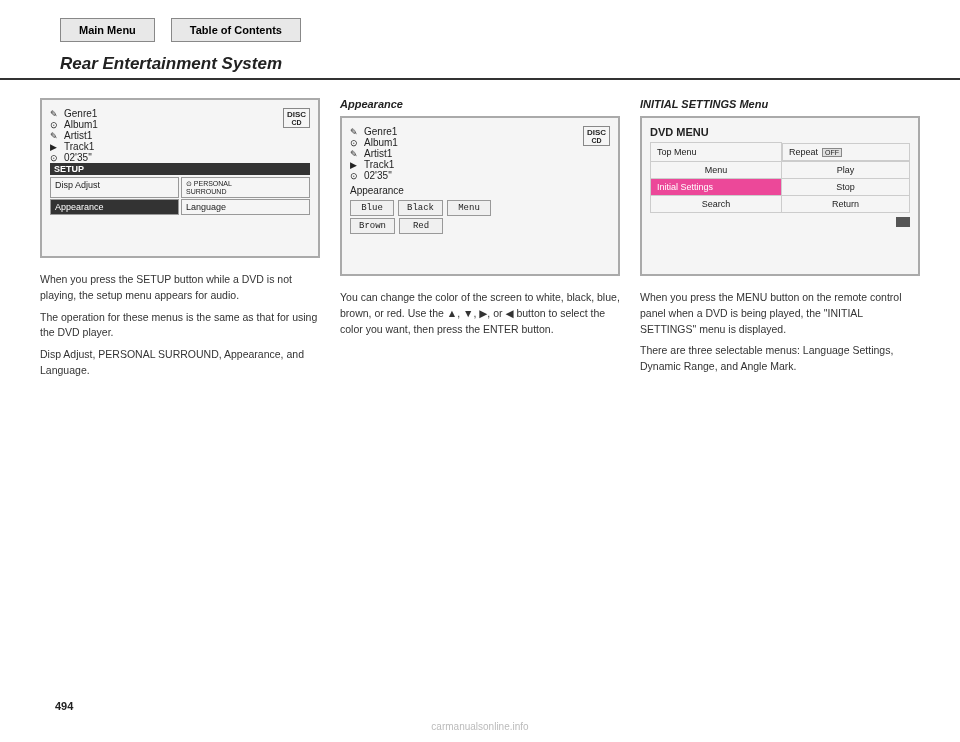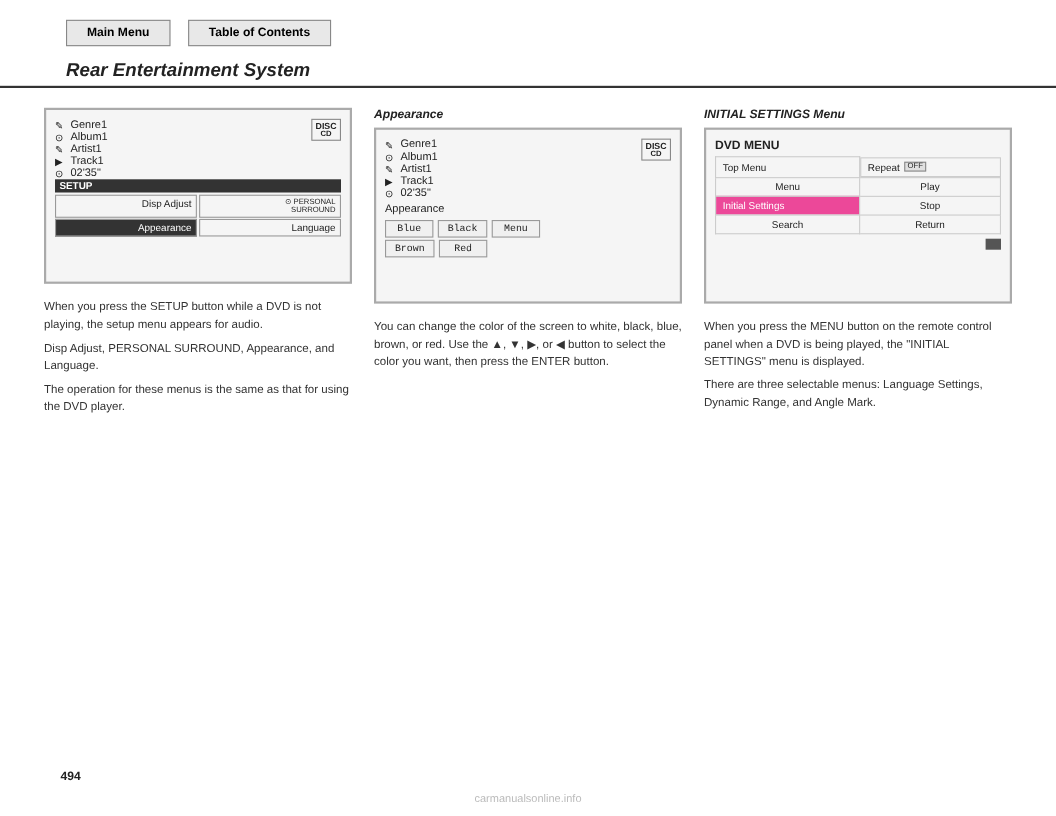--- a/index.html
+++ b/index.html
@@ -92,21 +92,21 @@
     .setup-row {
       display: flex;
       gap: 2px;
       margin-bottom: 1px;
     }
     .setup-cell {
       flex: 1;
       border: 1px solid #999;
       padding: 2px 4px;
       font-size: 9px;
-      text-align: right;
+      text-align: left;
     }
     .setup-cell.personal {
       font-size: 7px;
       line-height: 1.1;
     }
     .setup-cell.highlighted {
       background: #333;
       color: #fff;
     }
     .color-grid {
@@ -253,22 +253,22 @@
         </div>
         <div class="setup-row">
           <div class="setup-cell highlighted">Appearance</div>
           <div class="setup-cell">Language</div>
         </div>
       </div>
     </div>
 
     <div class="body-text">
       <p>When you press the SETUP button while a DVD is not playing, the setup menu appears for audio.</p>
+      <p>The operation for these menus is the same as that for using the DVD player.</p>
       <p>Disp Adjust, PERSONAL SURROUND, Appearance, and Language.</p>
-      <p>The operation for these menus is the same as that for using the DVD player.</p>
     </div>
   </div>
 
   <div class="col">
     <div class="col-header">Appearance</div>
 
     <div class="screen-box">
       <div class="dvd-screen">
         <div class="disc-wrapper">
           <div class="track-list-col">
@@ -326,21 +326,21 @@
     <div class="col-header">INITIAL SETTINGS Menu</div>
 
     <div class="screen-box">
       <div class="dvd-menu-screen">
         <div class="dvd-menu-title">DVD MENU</div>
 
         <table style="width:100%; border-collapse:collapse; font-size:9px;">
           <tbody>
               <tr>
             <td style="border:1px solid #ccc; padding:3px 6px;">Top Menu</td>
-            <td style="border:1px solid #ccc; padding:3px 6px; display:flex; align-items:flex-start; gap:4px;">
+            <td style="border:1px solid #ccc; padding:3px 6px; display:flex; align-items:flex-end; gap:4px;">
               Repeat <span style="font-size:7px; border:1px solid #888; padding:0 2px; background:#e0e0e0;">OFF</span>
             </td>
           </tr>
           <tr>
             <td style="border:1px solid #ccc; padding:3px 6px; text-align:center;">Menu</td>
             <td style="border:1px solid #ccc; padding:3px 6px; text-align:center;">Play</td>
           </tr>
           <tr>
             <td style="border:1px solid #ccc; padding:3px 6px; background:#ec4899; color:#fff;">Initial Settings</td>
             <td style="border:1px solid #ccc; padding:3px 6px; text-align:center;">Stop</td>

